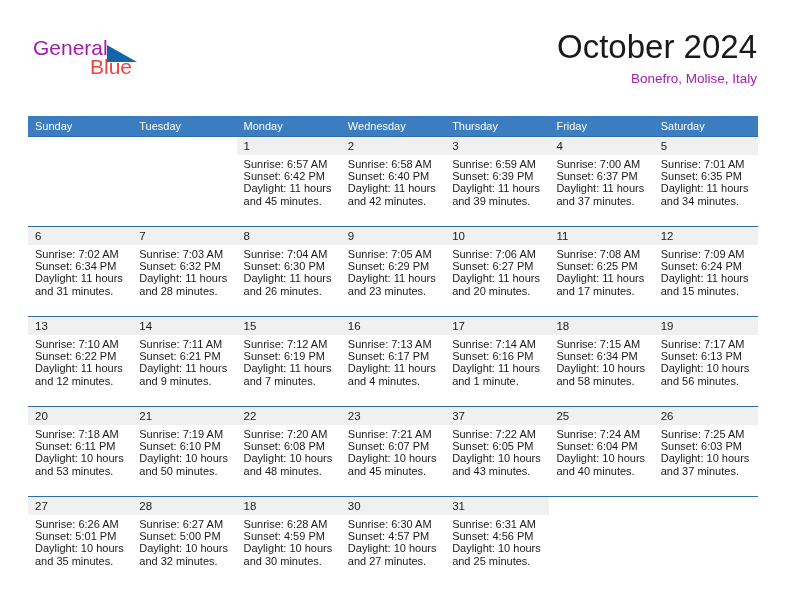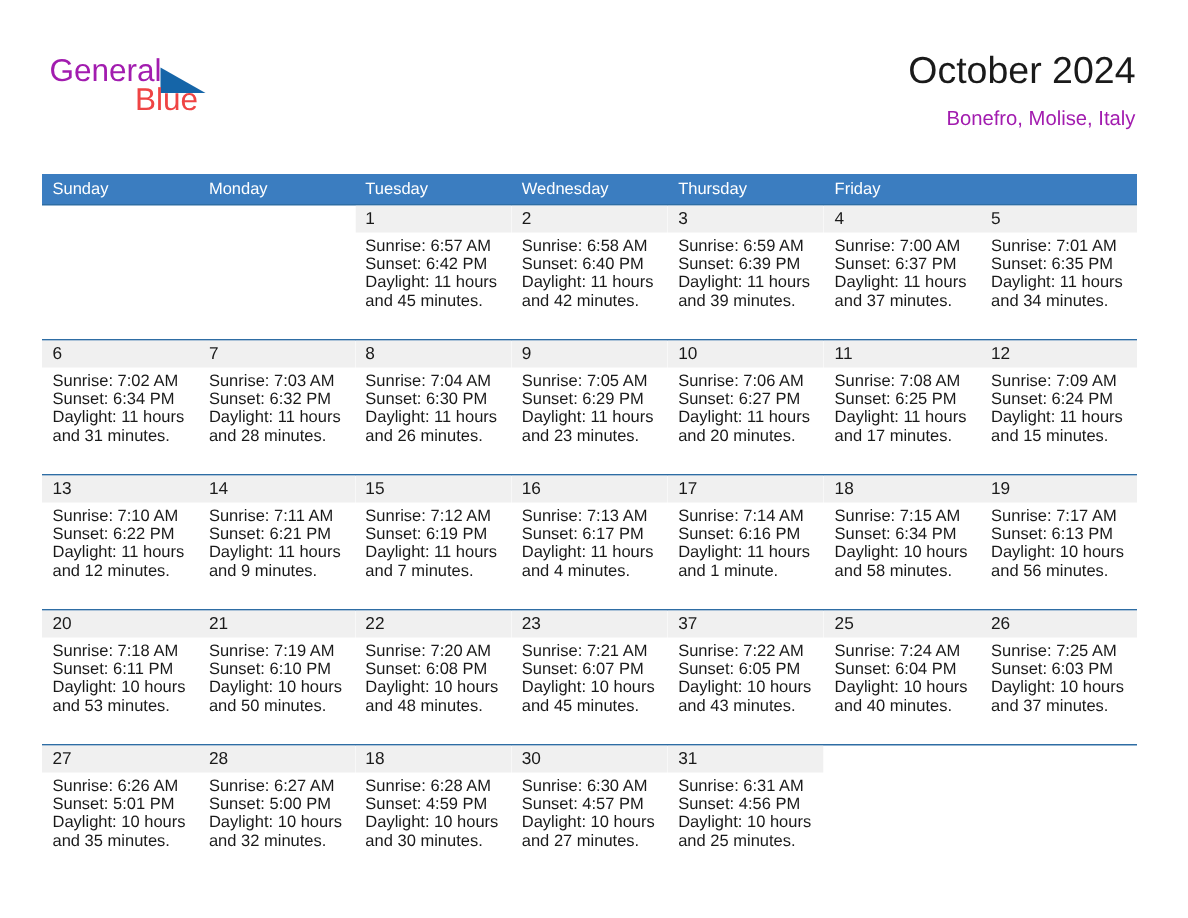--- a/index.html
+++ b/index.html
@@ -58,21 +58,21 @@
     border-top: 17px solid transparent;
   }
 
   .title-block {
     position: absolute;
     right: 35px;
     top: 32px;
     text-align: right;
   }
   .cal-title {
-    font-size: 25px;
+    font-size: 33px;
     color: #1a1a1a;
     line-height: 30px;
     white-space: nowrap;
   }
   .cal-subtitle {
     margin-top: 9px;
     font-size: 13.5px;
     color: #a21caf;
     line-height: 16px;
     white-space: nowrap;
@@ -148,25 +148,26 @@
     <div class="title-block">
       <div class="cal-title">October 2024</div>
       <div class="cal-subtitle">Bonefro, Molise, Italy</div>
     </div>
 
   </div>
 
   <div class="calendar">
     <div class="weekday-row" id="weekday-row">
         <div class="weekday">Sunday</div>
+        <div class="weekday">Tuesday</div>
         <div class="weekday">Monday</div>
-        <div class="weekday">Tuesday</div>
         <div class="weekday">Wednesday</div>
         <div class="weekday">Thursday</div>
         <div class="weekday">Friday</div>
+        <div class="weekday">Saturday</div>
       </div>
     <div id="weeks-container">
         <div class="week-row">
           <div class="day-cell empty">
             <div class="daynum"></div>
           </div>
           <div class="day-cell empty">
             <div class="daynum"></div>
           </div>
           <div class="day-cell filled">

